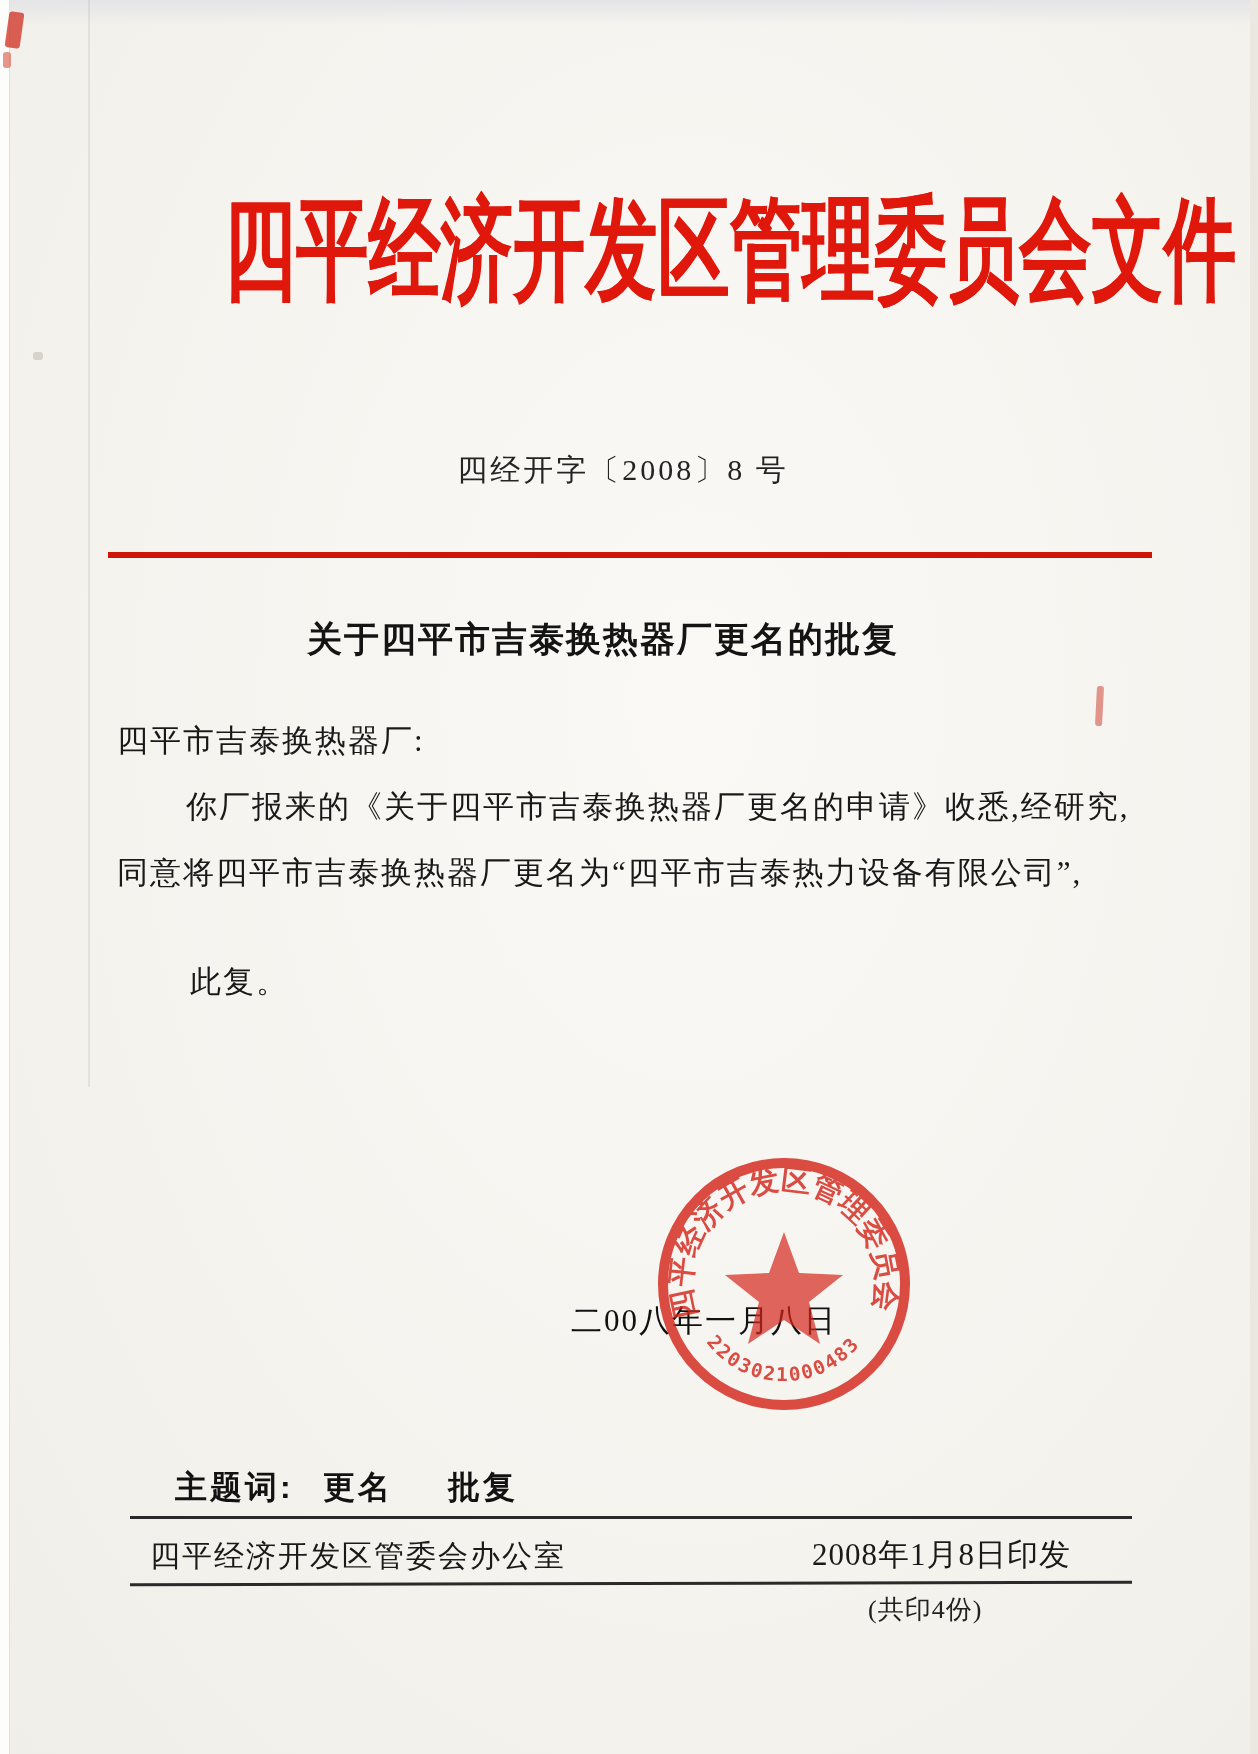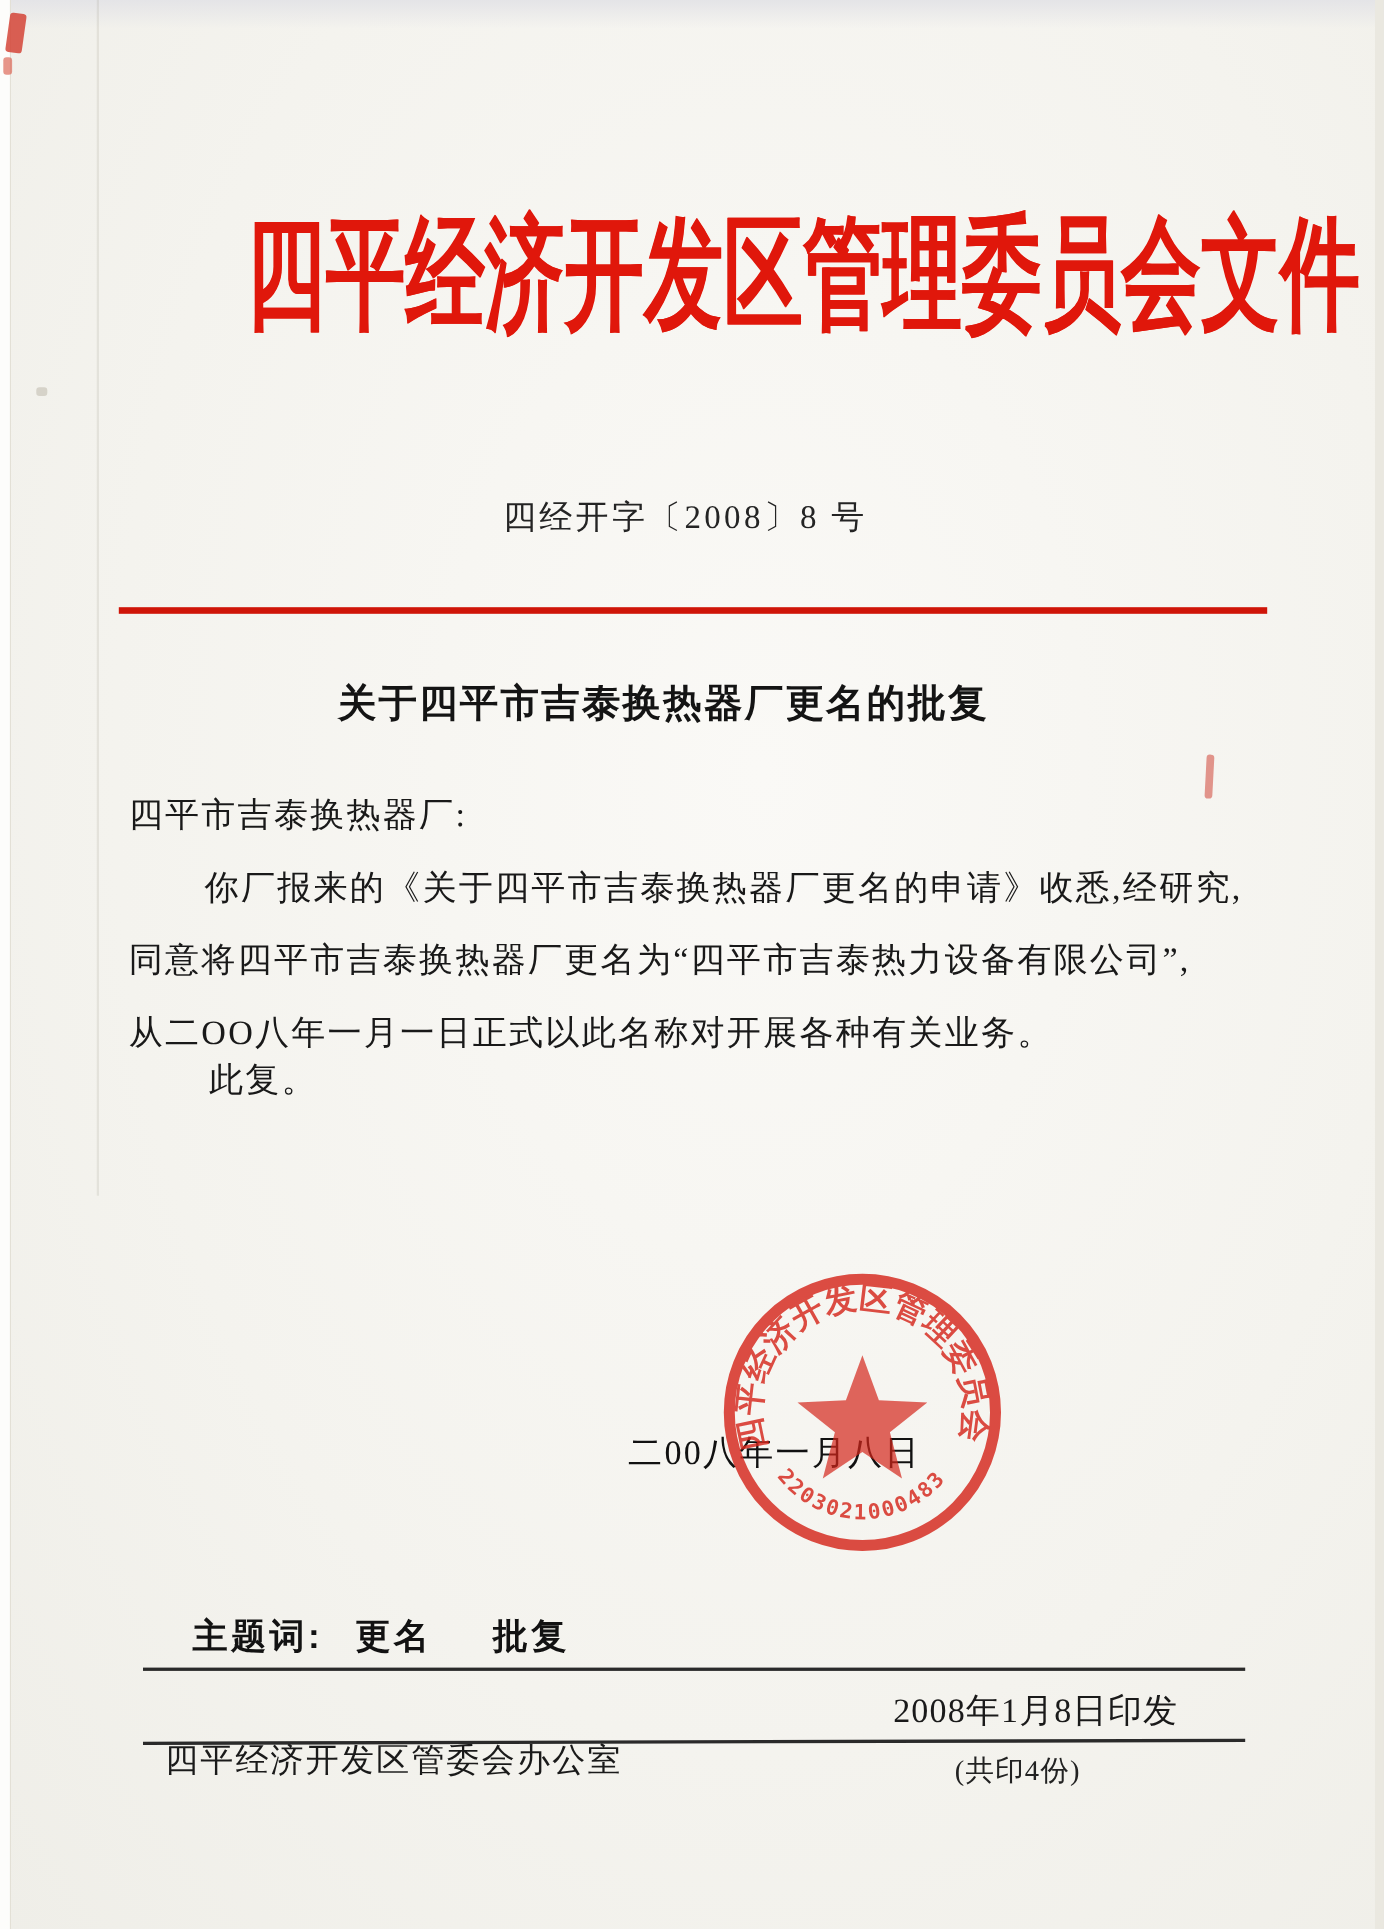--- a/index.html
+++ b/index.html
@@ -82,21 +82,21 @@
   .kw-label { left:0; }
   .kw1 { left:148px; }
   .kw2 { left:273px; }
 
   .rule-black { position:absolute; left:130px; width:1002px; height:3px; background:#2a2a2a; }
   .rule-top { top:1516px; }
   .rule-bottom { top:1582px; transform: rotate(-0.15deg); }
 
   .footer-office {
     position:absolute; left:150px; top:1536px; font-size:30px;
-    letter-spacing:2px; color:#1a1a1a; white-space:nowrap;margin-top:44px;
+    letter-spacing:2px; color:#1a1a1a; white-space:nowrap;
   }
   .footer-date {
     position:absolute; left:812px; top:1534px; font-size:31px;
     letter-spacing:1px; color:#1a1a1a; white-space:nowrap;text-align:right;
   }
   .copies-note {
     position:absolute; left:868px; top:1592px; font-size:26px;
     letter-spacing:1px; color:#222; white-space:nowrap;
   }
 </style>
@@ -120,21 +120,20 @@
 
   <div class="doc-number">四经开字〔2008〕8 号</div>
 
   <div class="red-rule"></div>
 
   <div class="doc-title">关于四平市吉泰换热器厂更名的批复</div>
 
   <div class="body-line salutation">四平市吉泰换热器厂:</div>
   <div class="body-line bl2">同意将四平市吉泰换热器厂更名为“四平市吉泰热力设备有限公司”,</div>
   <div class="body-line bl1">你厂报来的《关于四平市吉泰换热器厂更名的申请》收悉,经研究,</div>
-  <div class="body-line bl3">从二OO八年一月一日正式以此名称对开展各种有关业务。</div>
   <div class="body-line closing">此复。</div>
 
   <div class="body-line date-line">二00八年一月八日</div>
 
   <div class="seal">
     <svg width="264" height="264" viewBox="0 0 264 264">
       <g opacity="0.82">
         <circle cx="132" cy="132" r="121" fill="none" stroke="#d5261b" stroke-width="10"></circle>
         <path d="M132,80 L147,121 L191,123 L157,150 L168,192 L132,168 L96,192 L107,150 L73,123 L117,121 Z" fill="#d5261b" opacity="0.85"></path>
         <path id="sealArcTop" d="M45,164 A93,93 0 1 1 219,164" fill="none"></path>

